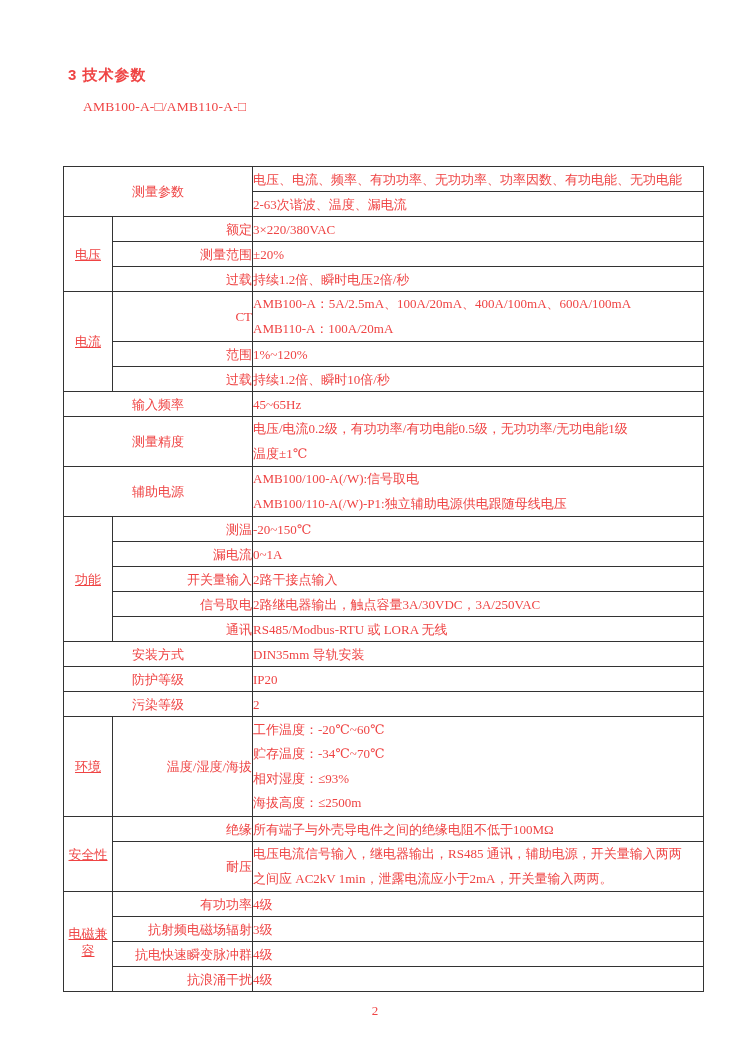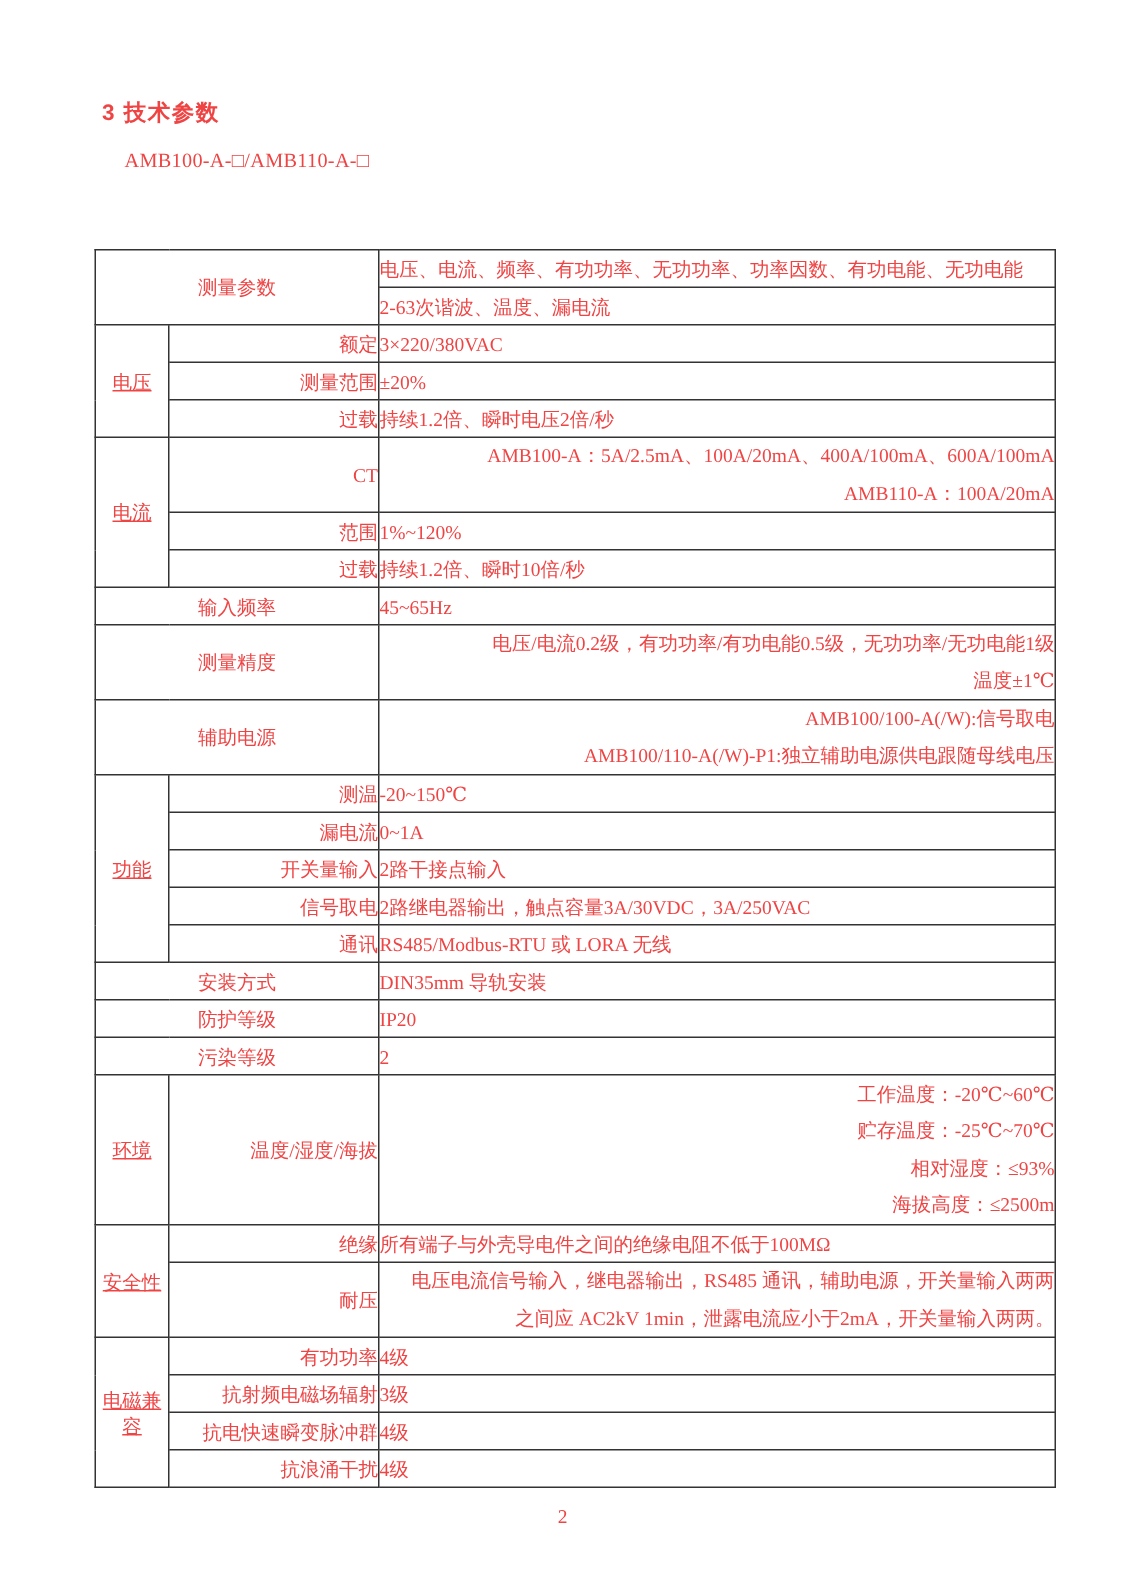--- a/index.html
+++ b/index.html
@@ -22,21 +22,21 @@
     border-collapse:collapse; table-layout:fixed;margin-top:36px;
   }
   table.spec td {
     border:1px solid #333; font-size:13px; line-height:17px;
     vertical-align:middle; padding:0; overflow:hidden;
   }
   td.group { text-align:center; padding:0 6px;text-decoration:underline; }
   td.param { text-align:right; padding:0 4px; }
   td.head  { text-align:center; padding:0 4px; }
   td.value { text-align:left; padding:0 6px 0 9px; }
-  td.value .line { line-height:24.5px;text-align:right; }
+  td.value .line { line-height:24.5px; }
   tr.r1 { height:25px; }
   tr.r2 { height:50px; }
   tr.r4 { height:100px; }
   .page-number {
     position:absolute; left:0; top:1003px; width:750px;
     text-align:center; font-size:13px;
   }
 </style>
 </head>
 <body>
@@ -147,21 +147,21 @@
       <tr class="r1">
         <td class="head" colspan="2">污染等级</td>
         <td class="value">2</td>
       </tr>
 
       <tr class="r4">
         <td class="group">环境</td>
         <td class="param">温度/湿度/海拔</td>
         <td class="value">
           <div class="line">工作温度：-20℃~60℃</div>
-          <div class="line">贮存温度：-25℃~70℃</div>
+          <div class="line">贮存温度：-34℃~70℃</div>
           <div class="line">相对湿度：≤93%</div>
           <div class="line">海拔高度：≤2500m</div>
         </td>
       </tr>
 
       <tr class="r1">
         <td class="group" rowspan="2">安全性</td>
         <td class="param">绝缘</td>
         <td class="value">所有端子与外壳导电件之间的绝缘电阻不低于100MΩ</td>
       </tr>

